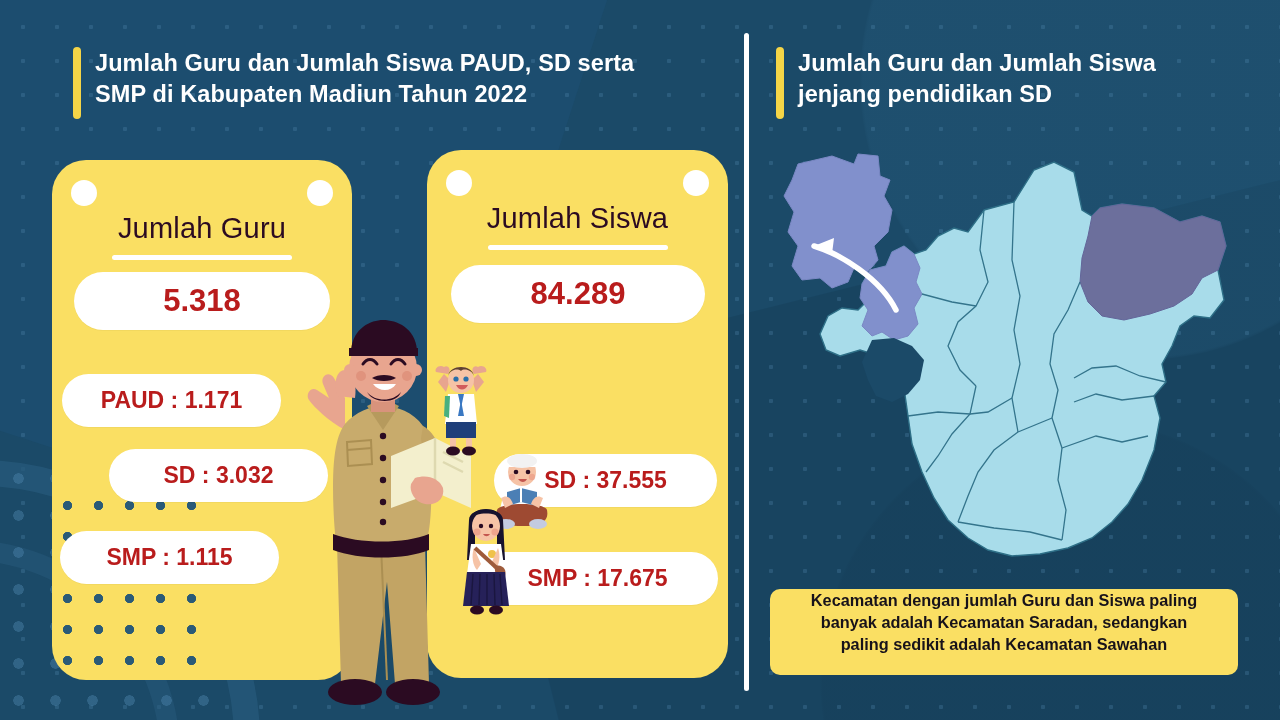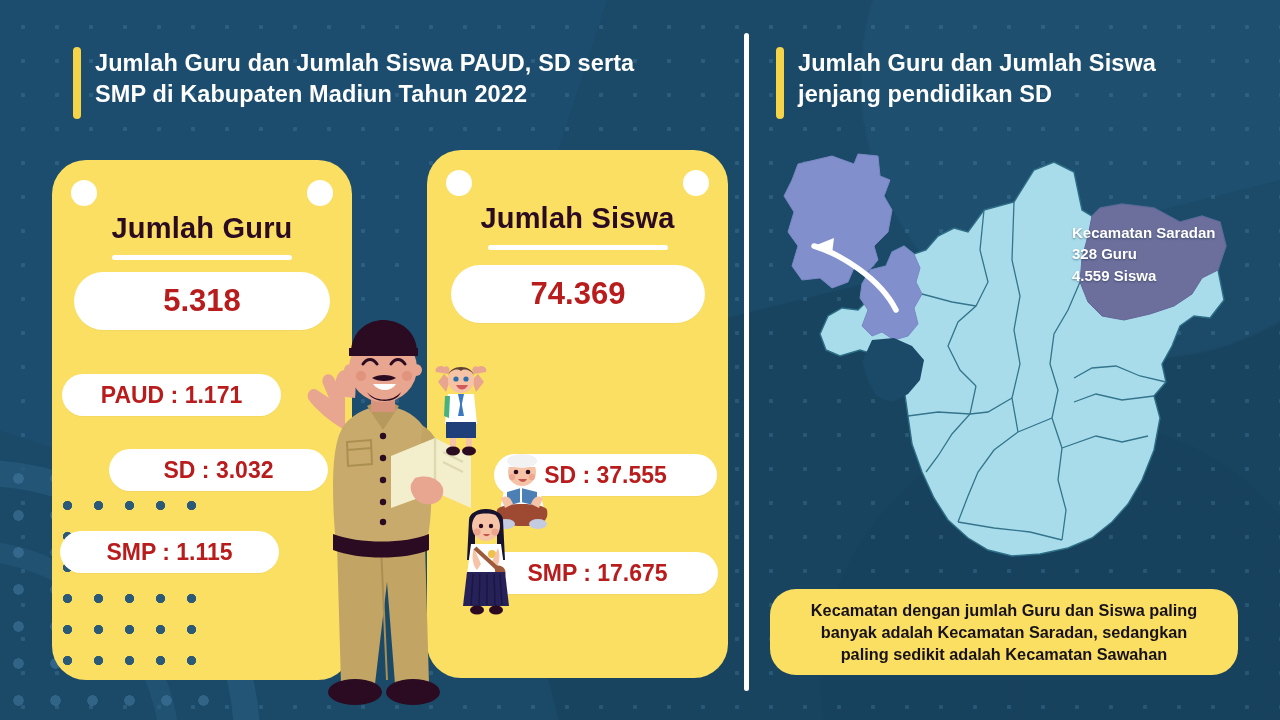--- a/index.html
+++ b/index.html
@@ -71,35 +71,35 @@
     opacity:.95;
   }
   .punch {
     position:absolute; top:20px; width:26px; height:26px; border-radius:50%;
     background:#ffffff;
   }
   .punch-l { left:19px; }
   .punch-r { right:19px; }
   .card-title {
     position:absolute; left:0; right:0; top:52px; text-align:center;
-    color:#2b0b22; font-weight:bold; font-size:29px; letter-spacing:.2px;
+    color:#2b0b22; font-weight:normal; font-size:29px; letter-spacing:.2px;
   }
   .card-rule {
     position:absolute; left:50%; transform:translateX(-50%); top:95px;
     width:180px; height:5px; border-radius:3px; background:#ffffff;
   }
 
   .pill {
     position:absolute; background:#ffffff; border-radius:40px;
     display:flex; align-items:center; justify-content:center;
     color:#b91c1c; font-weight:bold;
     box-shadow:0 1px 0 rgba(0,0,0,.03);
   }
   .pill-total { height:58px; font-size:31px; }
-  .pill-row   { height:42px; font-size:23px; }
+  .pill-row   { height:53px; font-size:23px; }
 
   
   #g-total { left:22px;  top:112px; width:256px; }
   #g-paud  { left:10px;  top:214px; width:219px; }
   #g-sd    { left:57px;  top:289px; width:219px; }
   #g-smp   { left:8px;   top:371px; width:219px; }
   
   #s-total { left:24px;  top:115px; width:254px; }
   #s-paud  { left:55px;  top:224px; width:235px; }
   #s-sd    { left:67px;  top:304px; width:223px; }
@@ -117,22 +117,22 @@
   .map-label {
     position:absolute; color:#ffffff; font-weight:bold; font-size:15px;
     line-height:1.42; white-space:pre-line; text-shadow:0 1px 2px rgba(10,35,55,.45);
   }
   #label-sawahan { left:48px; top:21px; }
   #label-saradan { left:310px; top:72px; }
 
   
   #caption {
     position:absolute; left:770px; top:589px; width:468px; height:86px;
-    background:#fadf63; border-radius:26px;
-    display:flex; align-items:center; justify-content:center; text-align:center;
+    background:#fadf63; border-radius:10px;
+    display:flex; align-items:flex-start; justify-content:center; text-align:center;
     padding:0 14px;
   }
   #caption .cap-text {
     color:#17121a; font-weight:bold; font-size:16.3px; line-height:1.36;
     white-space:pre-line;
   }
 </style>
 </head>
 <body>
 
@@ -173,21 +173,21 @@
   <div class="pill pill-row" id="g-sd">SD : 3.032</div>
   <div class="pill pill-row" id="g-smp">SMP : 1.115</div>
 </div>
 
 <div class="card" id="card-siswa">
   <div class="punch punch-l"></div>
   <div class="punch punch-r"></div>
   <div class="card-title">Jumlah Siswa</div>
   <div class="card-rule"></div>
 
-  <div class="pill pill-total" id="s-total">74.369</div>
+  <div class="pill pill-total" id="s-total">84.289</div>
   <div class="pill pill-row" id="s-sd">SD : 37.555</div>
   <div class="pill pill-row" id="s-smp">SMP : 17.675</div>
 </div>
 
 <svg class="illo" id="teacher" viewBox="0 0 220 408">
 
   <path d="M70 118 C52 108 40 96 34 88 C30 82 36 74 42 78 L54 86 L48 72 C45 64 54 58 59 66 L70 86 Z" fill="#e8a58f"></path>
   <path d="M62 84 C58 70 62 58 70 58 C78 58 82 70 80 86 Z" fill="#e8a58f"></path>
 
   <path d="M70 112 C84 104 96 110 100 124 L104 150 L74 156 Z" fill="#c2a464"></path>
@@ -357,22 +357,19 @@
       <path d="M392 246 L360 250 L334 244 L312 252"></path>
       <path d="M404 232 L378 226 L354 216 L330 218 L312 228"></path>
     </g>
 
     <g>
       <path d="M134 160 C118 128 78 104 52 96" fill="none" stroke="#ffffff" stroke-width="5.5" stroke-linecap="round"></path>
       <path d="M52 96 L72 88 L70 104 Z" fill="#ffffff"></path>
     </g>
   </svg>
 
-  <div class="map-label" id="label-saradan">Kecamatan Saradan
-328 Guru
-4.559 Siswa</div>
 </div>
 
 <div id="caption">
   <div class="cap-text">Kecamatan dengan jumlah Guru dan Siswa paling
 banyak adalah Kecamatan Saradan, sedangkan
 paling sedikit adalah Kecamatan Sawahan</div>
 </div>
 
 </body></html>

